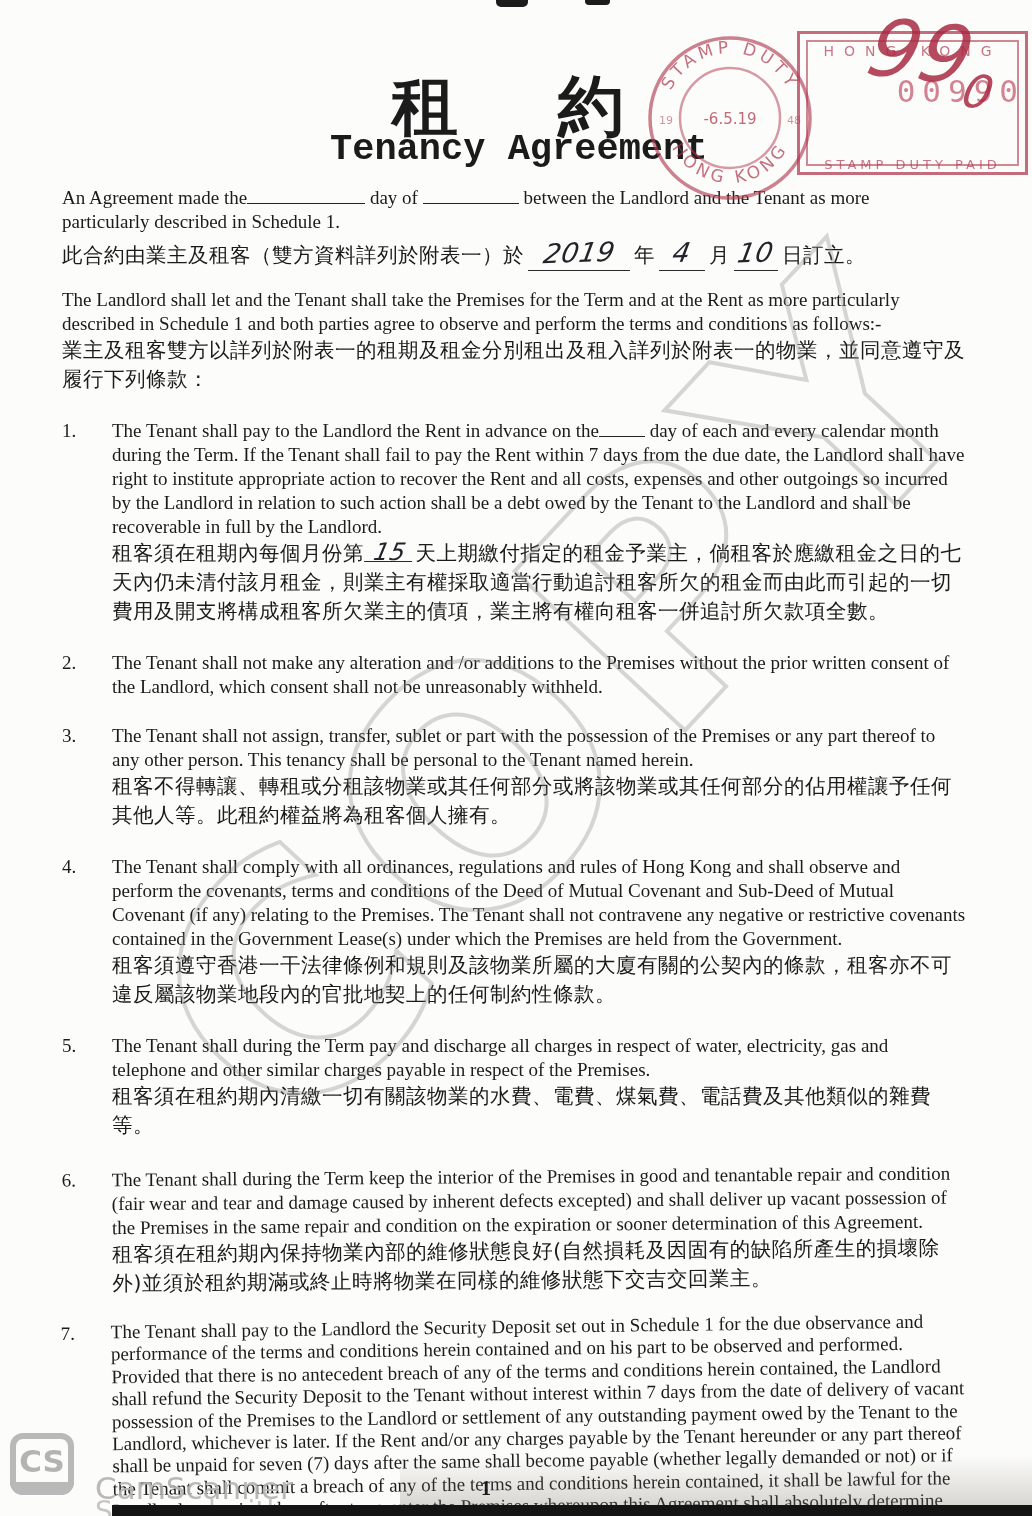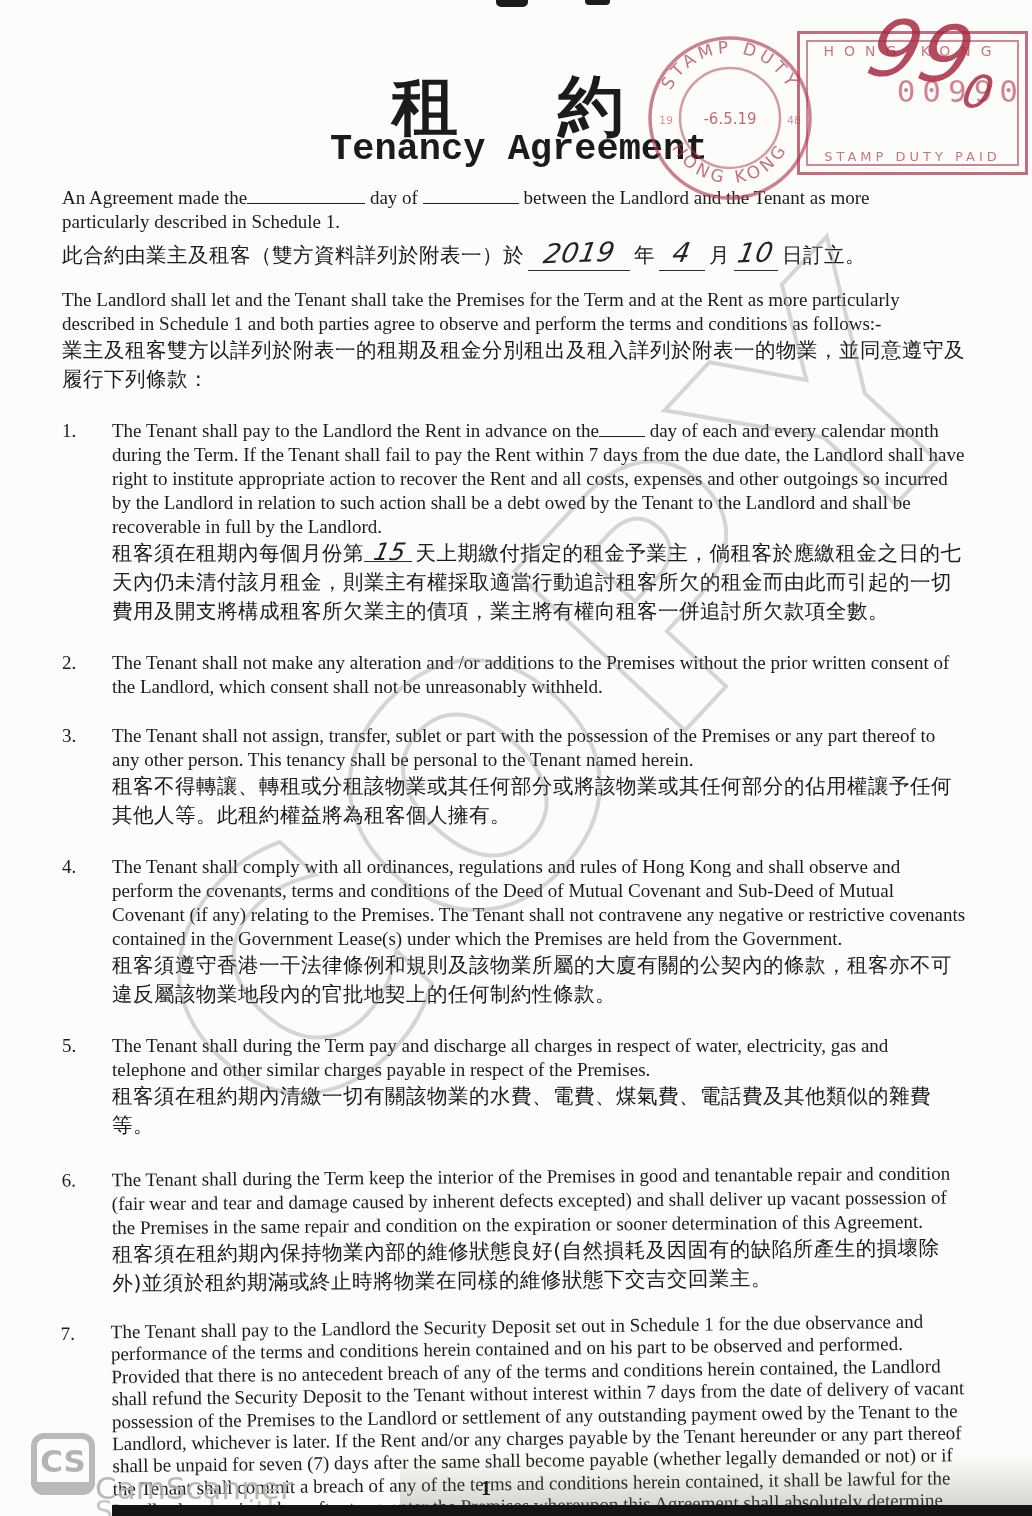--- a/index.html
+++ b/index.html
@@ -22,21 +22,21 @@
   .stamp-circ { position:absolute; left:645px; top:33px; z-index:3; opacity:.85; }
 
   
   .stamp-rect { position:absolute; left:797px; top:31px; width:231px; height:144px;
                 border:3px solid rgba(178,59,82,.75); z-index:3; }
   .stamp-rect .sr-inner { position:absolute; inset:6px; border:2px solid rgba(178,59,82,.6); }
   .sr-top { margin-top:9px; text-align:center; font-family:"DejaVu Sans", sans-serif;
             font-size:14px; letter-spacing:10px; color:rgba(178,59,82,.7); }
   .sr-digits { margin-top:14px; text-align:right; font-family:"DejaVu Sans Mono", monospace;
                font-size:31px; letter-spacing:7px; color:rgba(197,90,110,.75); }
-  .sr-bottom { position:absolute; bottom:8px; width:100%; text-align:center;
+  .sr-bottom { position:absolute; bottom:0; width:100%; text-align:center;
                font-family:"DejaVu Sans", sans-serif; font-size:13px; letter-spacing:4px;
                color:rgba(178,59,82,.7); }
   .sr-hw { position:absolute; top:-20px; right:26px; font-size:80px; line-height:1;
            font-family:"DejaVu Sans", sans-serif; font-style:italic; color:rgba(168,42,66,.85);
            transform:rotate(6deg) skewX(-8deg); z-index:4; }
   .sr-hw-small { font-size:46px; vertical-align:-22px; }
 
   
   .watermark { position:absolute; left:-20px; top:505px; width:1180px; text-align:center;
                font-family:"DejaVu Sans", sans-serif; font-weight:700; font-size:320px;
@@ -63,21 +63,21 @@
   #intro .cn { margin-top:7px; }
   #preamble { margin-top:17px; }
   #clauses .clause { display:flex; margin-top:25px; }
   .clause-num { width:50px; flex:0 0 50px; font-family:"Liberation Serif", serif; font-size:19px; line-height:24px; }
   .clause-body { flex:1; }
   #clauses .clause:nth-of-type(6) { transform:rotate(-0.45deg); }
   #clauses .clause:nth-of-type(7) { transform:rotate(-0.75deg); margin-top:21px; }
   #clauses .clause:nth-of-type(7) .en { line-height:22.4px; }
 
   
-  .cs-logo { position:absolute; left:31px; top:1433px; width:64px; height:62px;
+  .cs-logo { position:absolute; left:10px; top:1433px; width:64px; height:62px;
              border:6px solid #b9b9b9; border-radius:13px; z-index:4; background:transparent;
              display:flex; align-items:center; justify-content:center; }
   .cs-logo::after { content:""; position:absolute; left:-6px; right:-6px; bottom:-6px; height:13px;
                     background:#b9b9b9; border-radius:0 0 13px 13px; }
   .cs-letters { font-family:"DejaVu Sans", sans-serif; font-weight:bold; font-size:31px;
                 color:#b3b3b3; margin-bottom:6px; }
   .scanned-with { position:absolute; left:95px; top:1495px; font-family:"DejaVu Sans", sans-serif;
                   font-size:28px; color:rgba(185,184,181,.8); z-index:0; }
   .camscanner   { position:absolute; left:95px; top:1470px; font-family:"DejaVu Sans", sans-serif;
                   font-size:31px; color:rgba(178,177,174,.9); z-index:4; }

